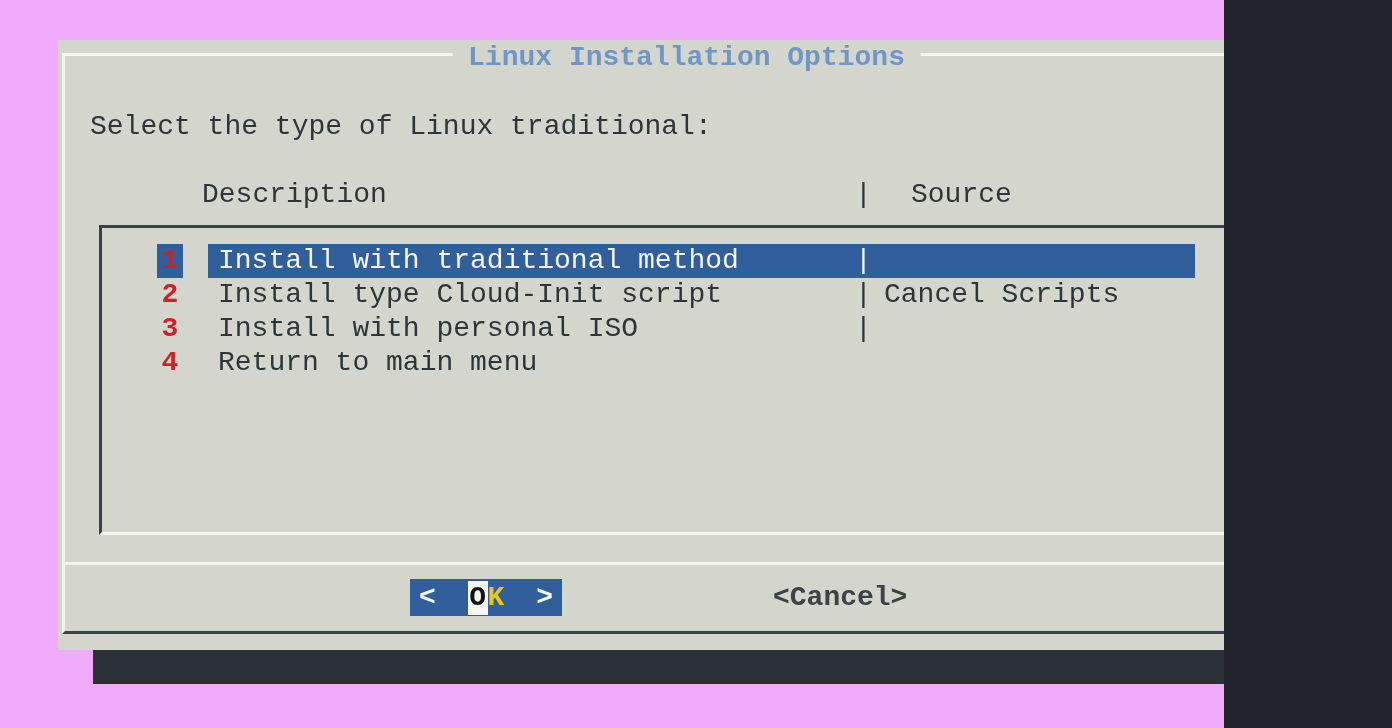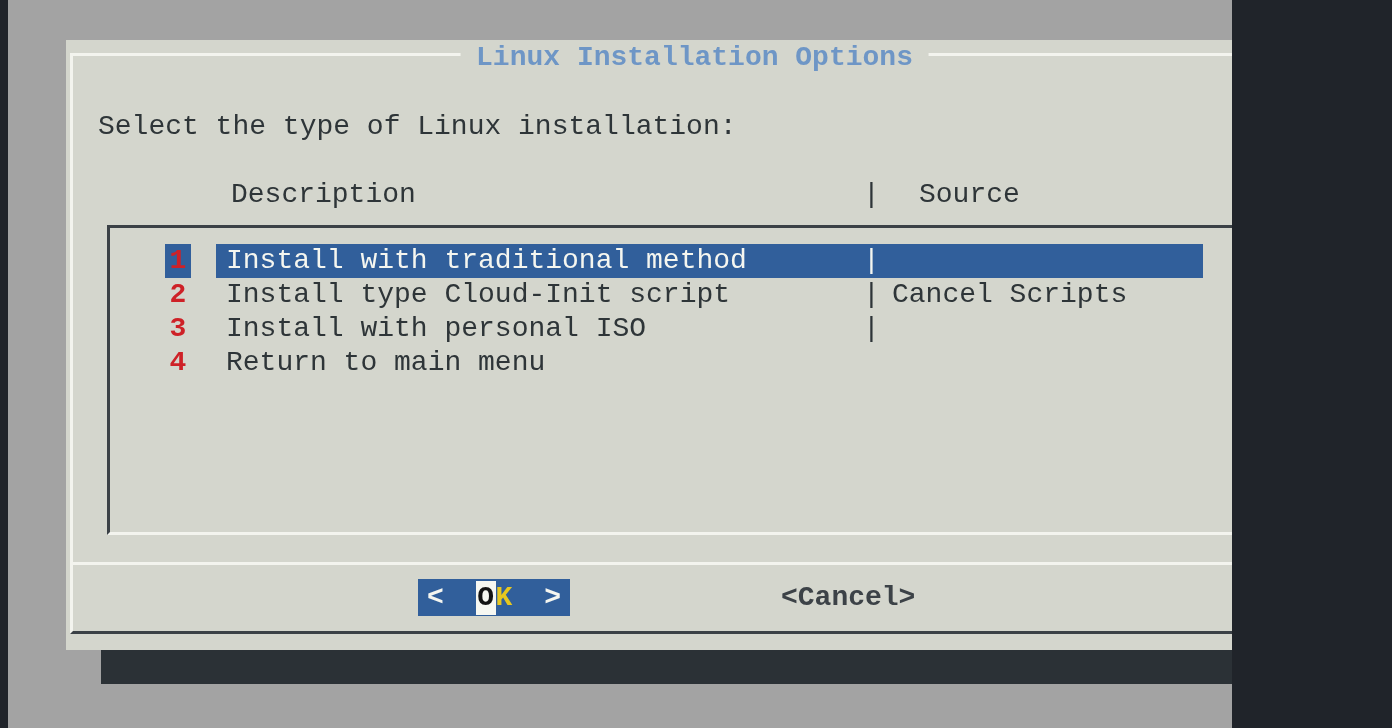--- a/index.html
+++ b/index.html
@@ -1,35 +1,35 @@
 <!DOCTYPE html>
 <html><head>
 <meta charset="utf-8">
 <style>
   html,body{margin:0;padding:0;background:#20242a;}
   .screen{
     position:relative;width:1224px;height:728px;overflow:hidden;
-    background:#a3a3a3;
+    background:#f0abfc;
     font-family:"Liberation Mono","DejaVu Sans Mono",monospace;
-    font-size:28px;line-height:34px;margin-left:8px;
+    font-size:28px;line-height:34px;
   }
   .shadow{position:absolute;left:93px;top:73px;width:1257px;height:611px;background:#2B3136;}
   .dialog{position:absolute;left:58px;top:40px;width:1257px;height:610px;background:#D4D6CD;color:#2E3538;}
   .frame{
     position:absolute;left:4px;top:13px;right:10px;bottom:16px;
     border:3px solid;border-color:#F3F4EE #3B4146 #3B4146 #F3F4EE;
   }
   .title{
     position:absolute;top:1px;left:50%;transform:translateX(-50%);
     background:#D4D6CD;padding:0 16px;color:#6E96C6;font-weight:bold;
     white-space:nowrap;z-index:2;
   }
   .message{position:absolute;left:32px;top:70px;white-space:pre;}
   .col-headers{position:absolute;left:0;top:138px;width:100%;height:34px;}
-  .col-desc{position:absolute;left:165px;}
+  .col-desc{position:absolute;left:144px;}
   .col-sep{position:absolute;left:797px;}
   .col-src{position:absolute;left:853px;}
   .listbox{
     position:absolute;left:41px;top:185px;width:1170px;height:310px;
     box-sizing:border-box;border:3px solid;
     border-color:#3B4146 #F3F4EE #F3F4EE #3B4146;
   }
   .rows{position:absolute;left:0;top:0;right:0;bottom:0;padding-top:16px;}
   .row{position:relative;height:34px;}
   .row span{position:absolute;z-index:1;white-space:pre;}
@@ -59,21 +59,21 @@
 </style>
 </head>
 <body>
 
 <div class="screen">
   <div class="shadow"></div>
 
   <div class="dialog">
     <div class="frame"></div>
     <div class="title">Linux Installation Options</div>
-    <div class="message">Select the type of Linux installation:</div>
+    <div class="message">Select the type of Linux traditional:</div>
 
     <div class="col-headers">
       <span class="col-desc">Description</span>
       <span class="col-sep">|</span>
       <span class="col-src">Source</span>
     </div>
 
     <div class="listbox">
       <div class="rows">
 

